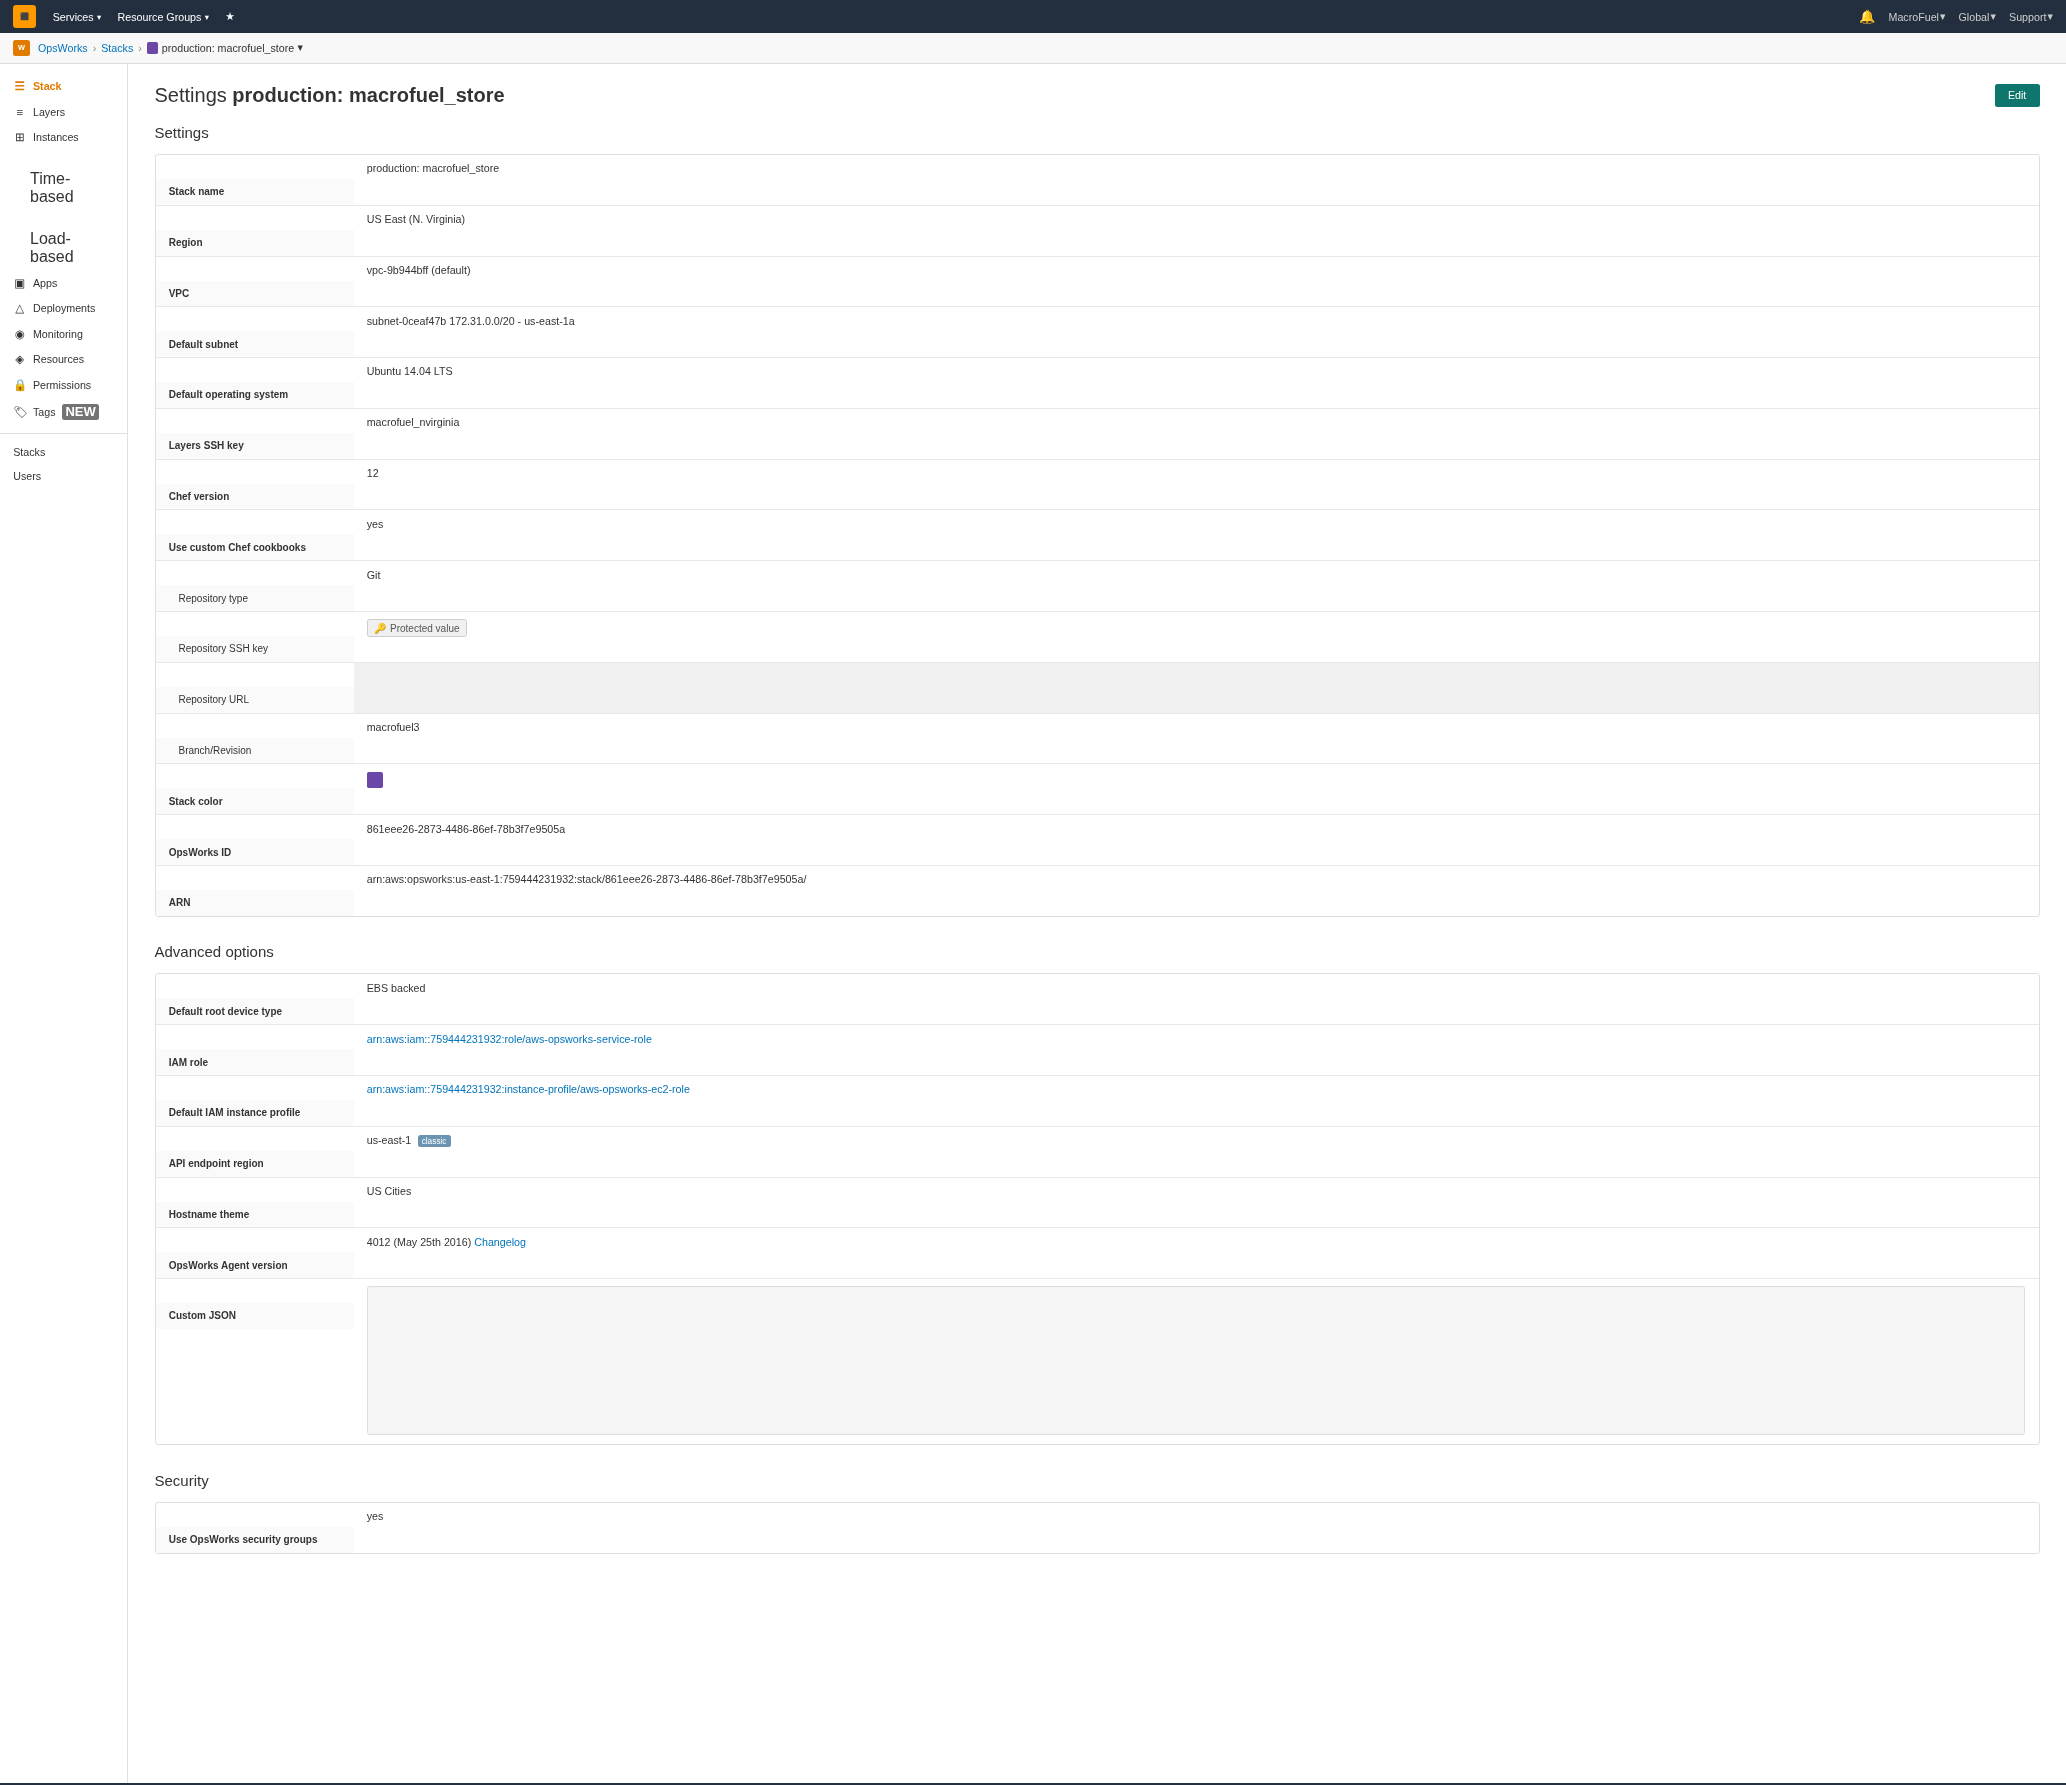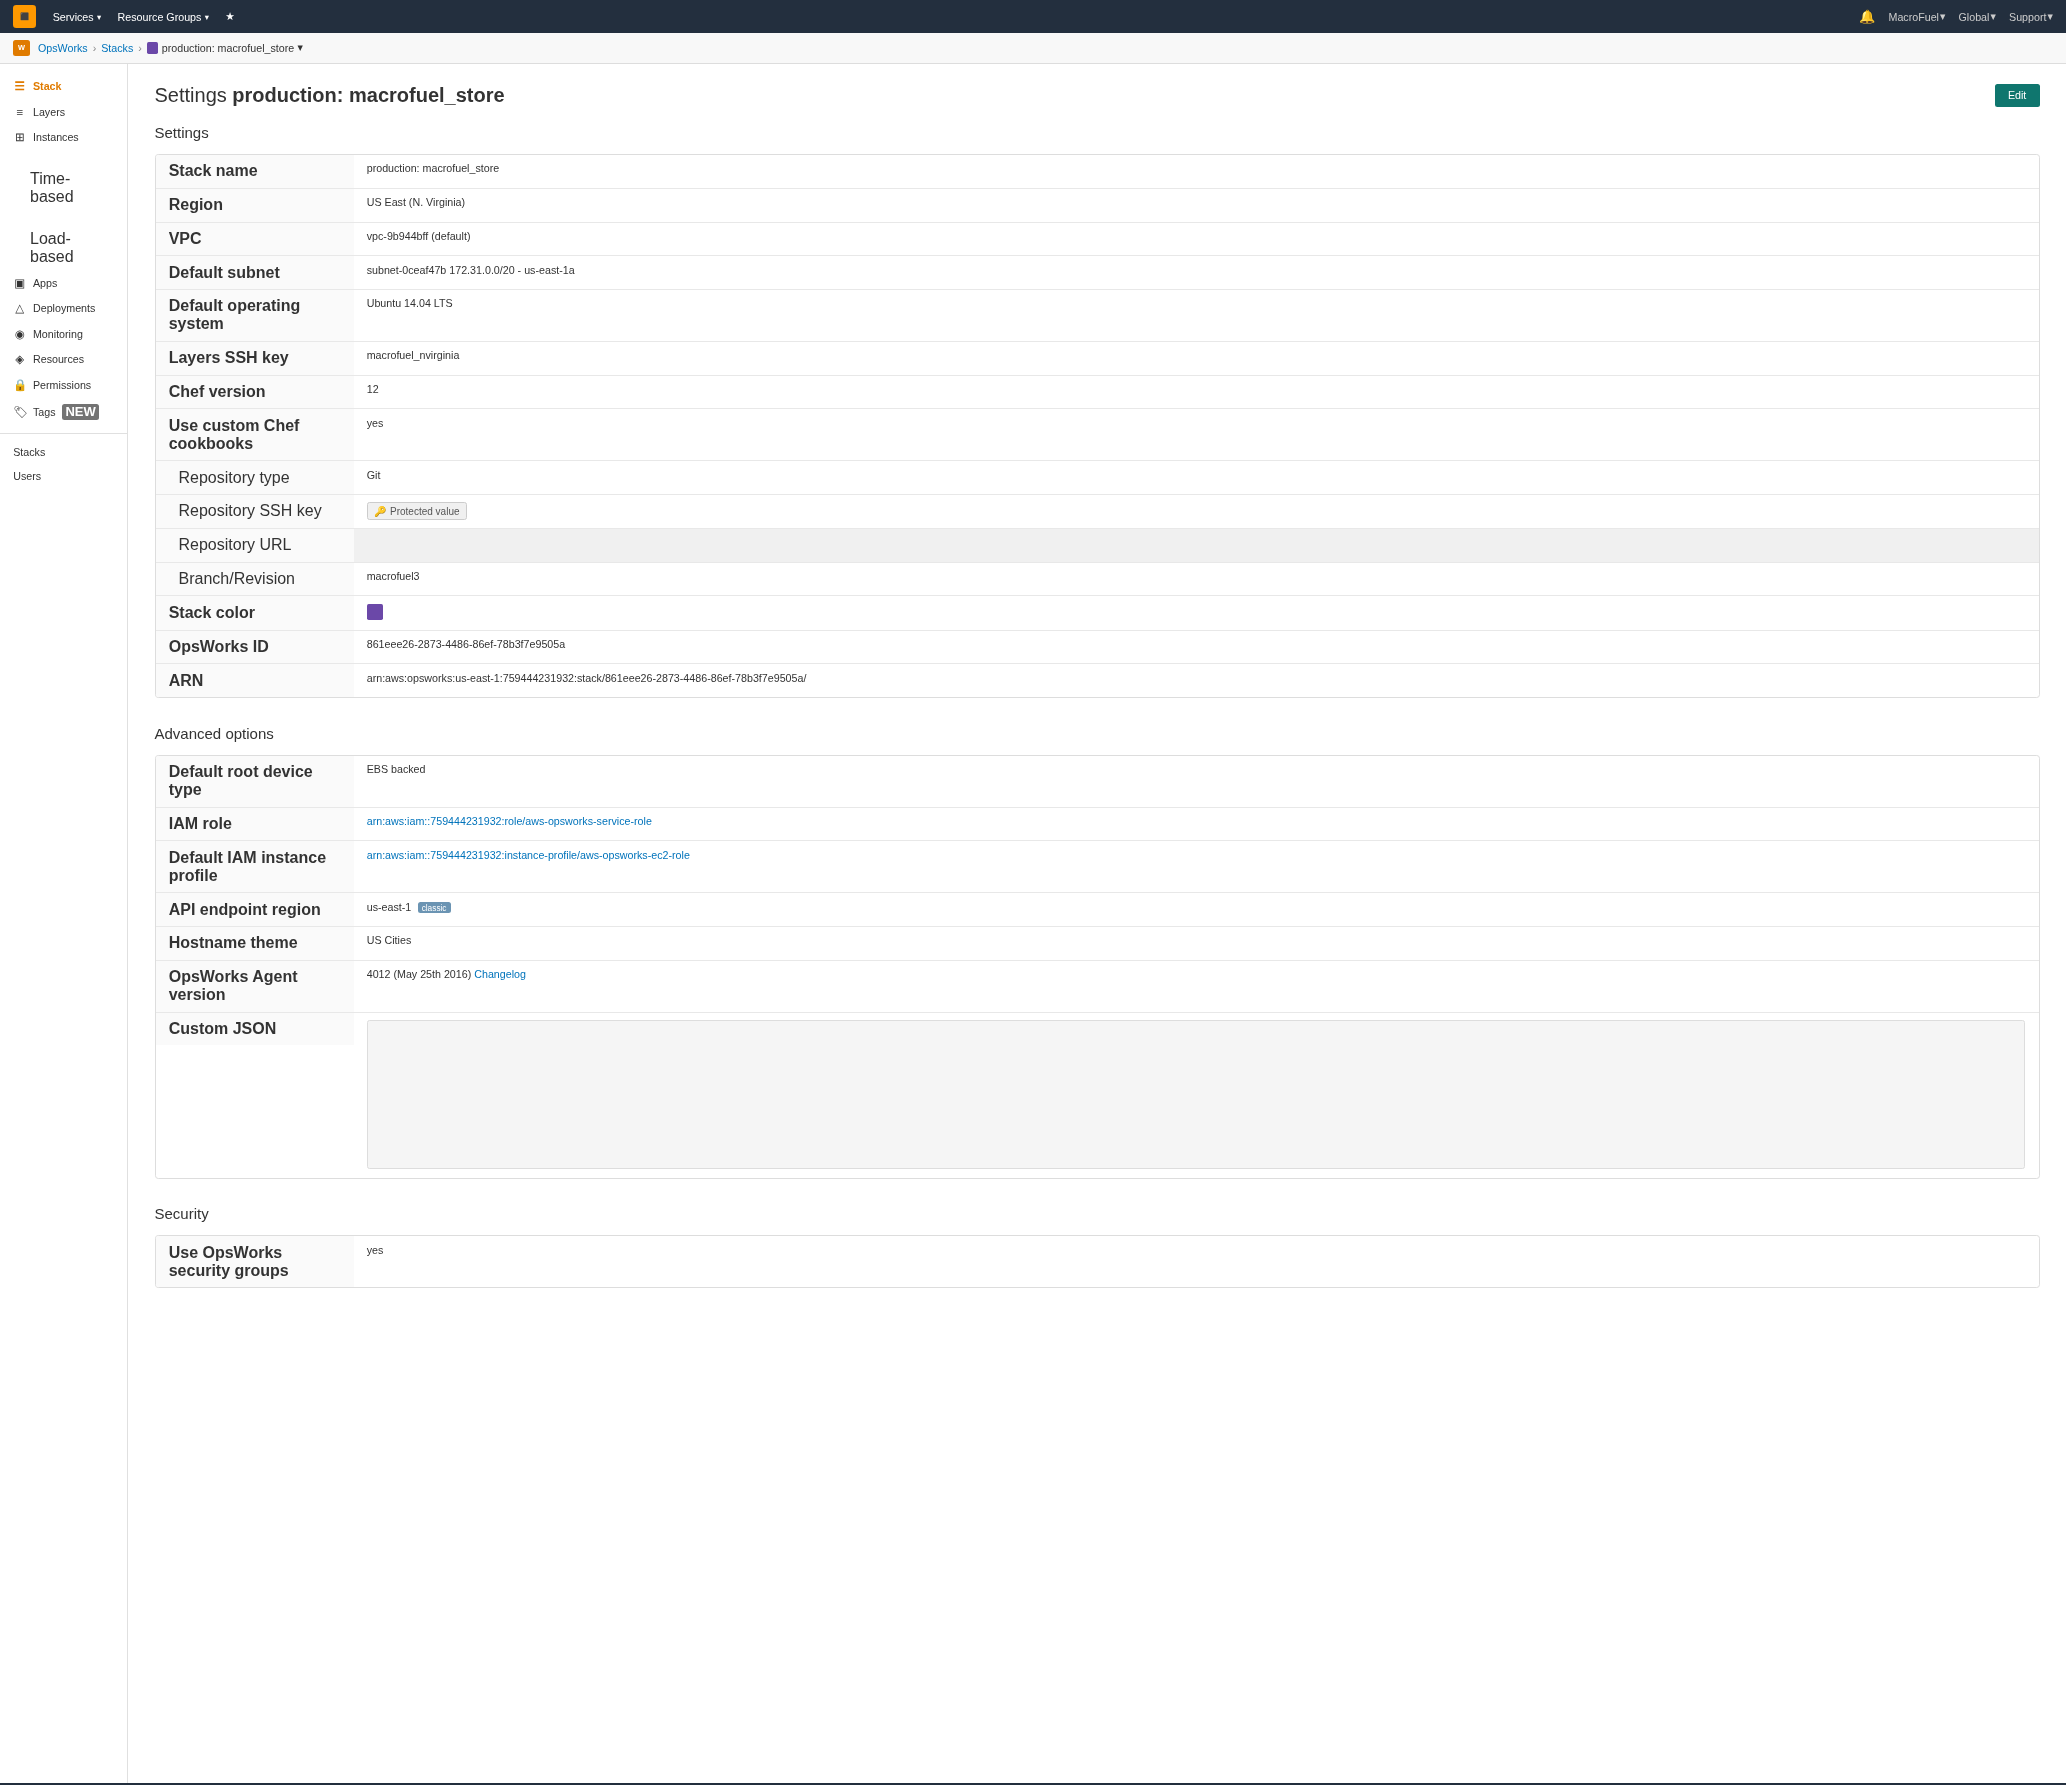--- a/index.html
+++ b/index.html
@@ -121,23 +121,24 @@
       display: flex;
       border-bottom: 0.8px solid #e8e8e8;
       min-height: 30px;
     }
     .settings-row:last-child { border-bottom: none; }
     .settings-label {
       width: 198px;
       min-width: 198px;
       padding: 7.4px 13.2px;
       font-weight: 600;
-      font-size: 16px;
+      font-size: 10px;
       color: #333;
       background: #fafafa;
+      margin-top: 24px;
     }
     .settings-label.indented { padding-left: 23px; font-weight: 400; }
     .settings-value {
       flex: 1;
       padding: 7.4px 13.2px;
       font-size: 10.7px;
       color: #333;
     }
     .settings-value.empty { background: #f0f0f0; }
     .stack-color-box { width: 16.5px; height: 16.5px; background: #6b48a8; border-radius: 1.7px; display: inline-block; }

